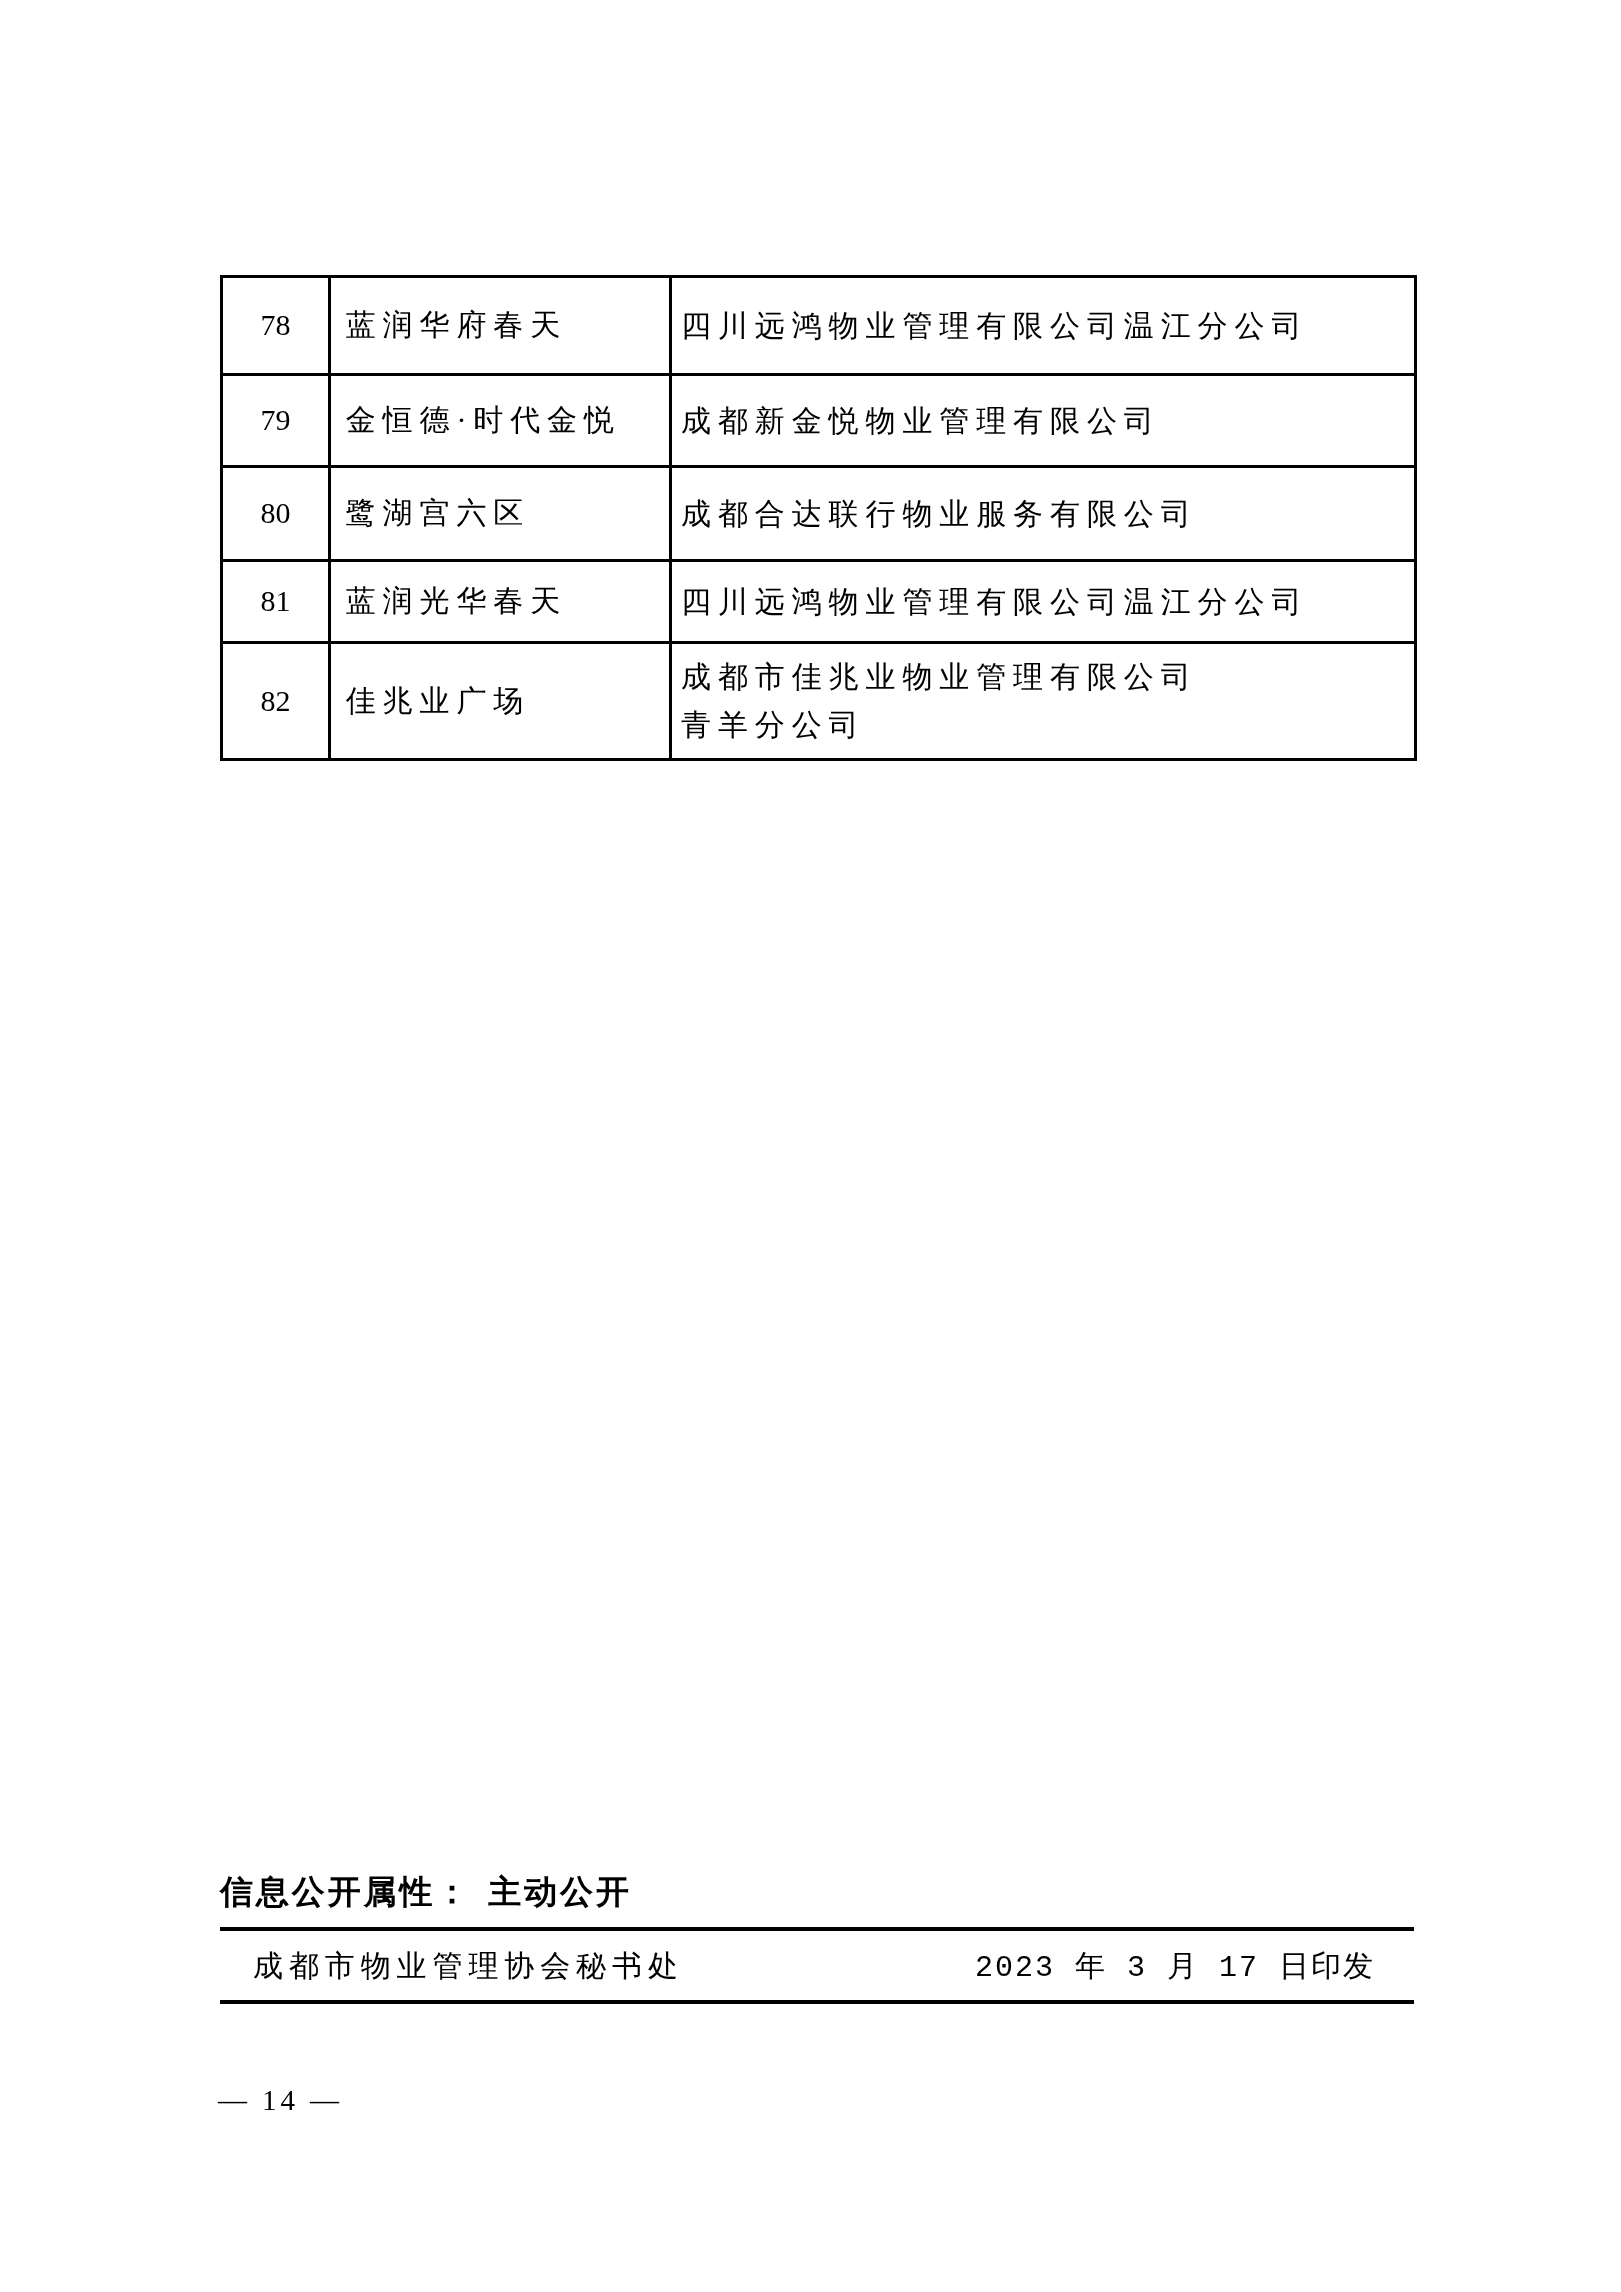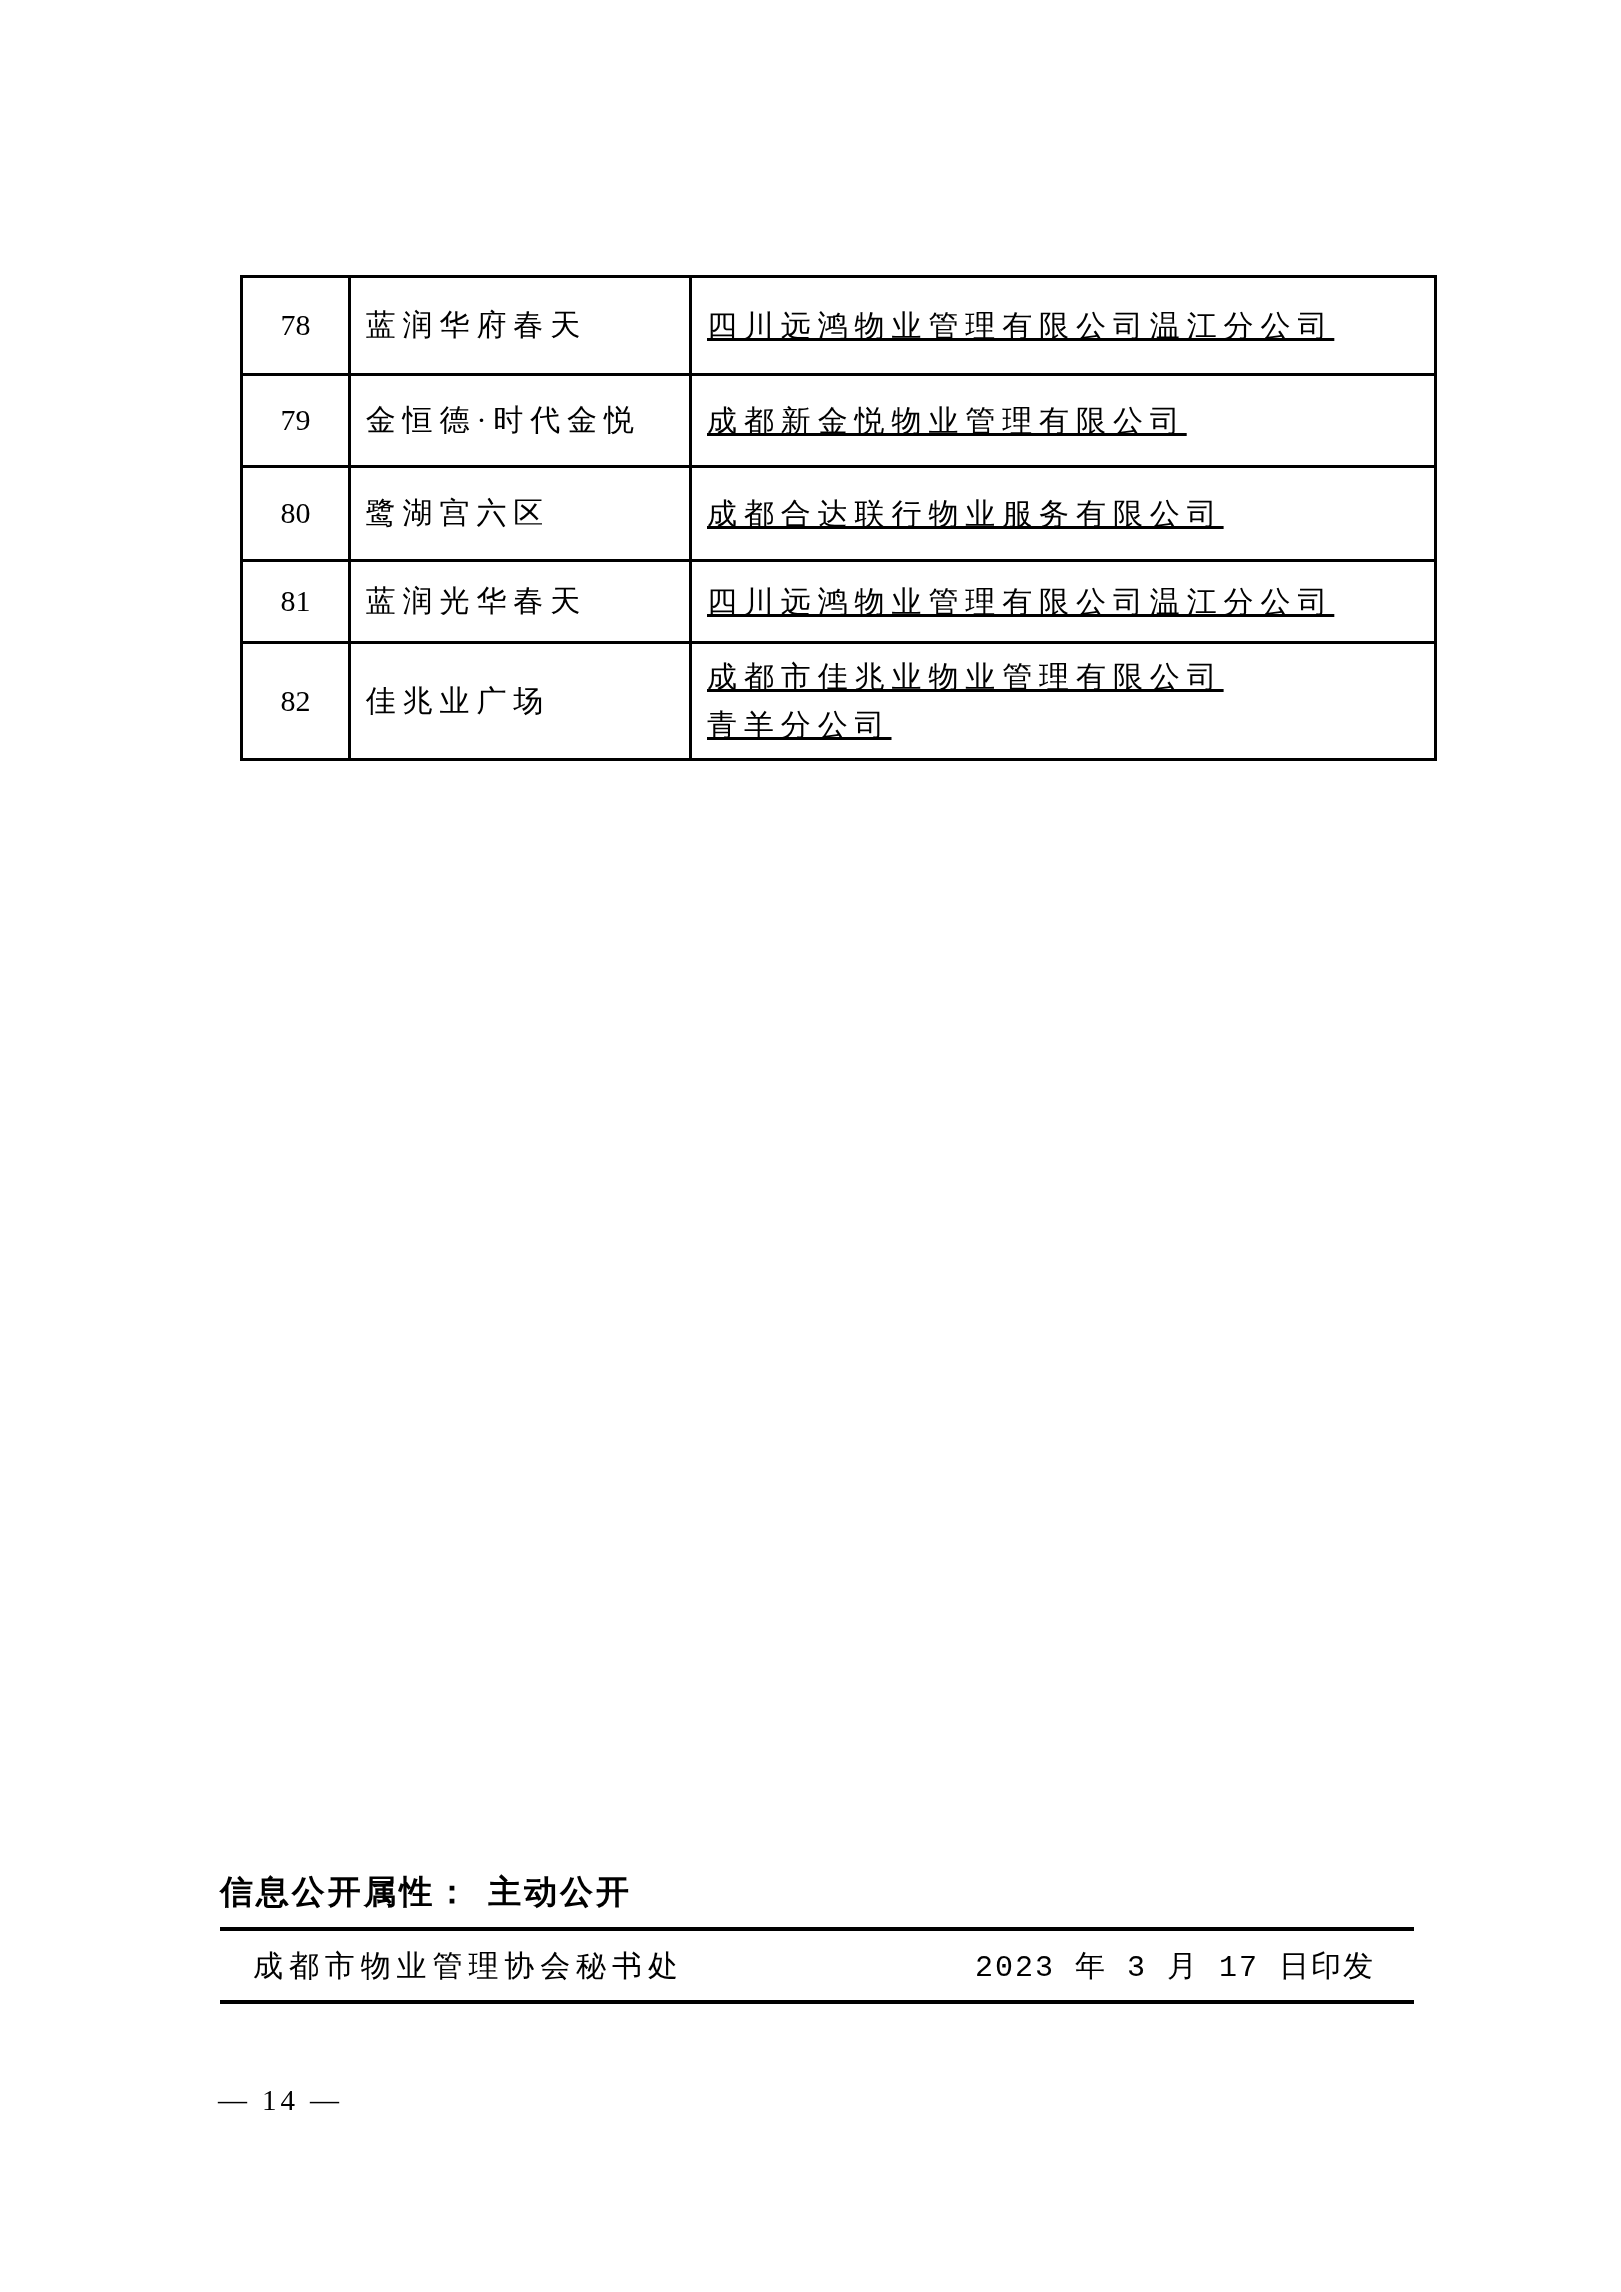--- a/index.html
+++ b/index.html
@@ -15,21 +15,20 @@
   }
 
   
   .roster-table {
     position: absolute;
     left: 220px;
     top: 275px;
     width: 1194px;
     border-collapse: collapse;
     table-layout: fixed;
-    margin-left: 20px;
   }
   .roster-table td {
     border: 3.9px solid #000000;
     vertical-align: middle;
     font-size: 30px;
     line-height: 1.55;
   }
   .roster-table colgroup col:nth-child(1) { width: 108px; }
   .roster-table colgroup col:nth-child(2) { width: 341px; }
   .roster-table colgroup col:nth-child(3) { width: 745px; }
@@ -44,24 +43,23 @@
   .cell-no {
     text-align: center;
     font-size: 31px;
   }
   .cell-name {
     padding-left: 14.7px;
     padding-right: 5.9px;
     letter-spacing: 6.9px;
   }
   .cell-company {
-    padding-left: 15px;
+    padding-left: 9px;
     padding-right: 5.9px;
     letter-spacing: 6.9px;
-    text-decoration: underline;
   }
   .company-line { line-height: 48px; }
   .company-line:empty { display: none; }
 
   
   .disclosure {
     position: absolute;
     left: 220px;
     top: 1870px;
     font-size: 33px;

